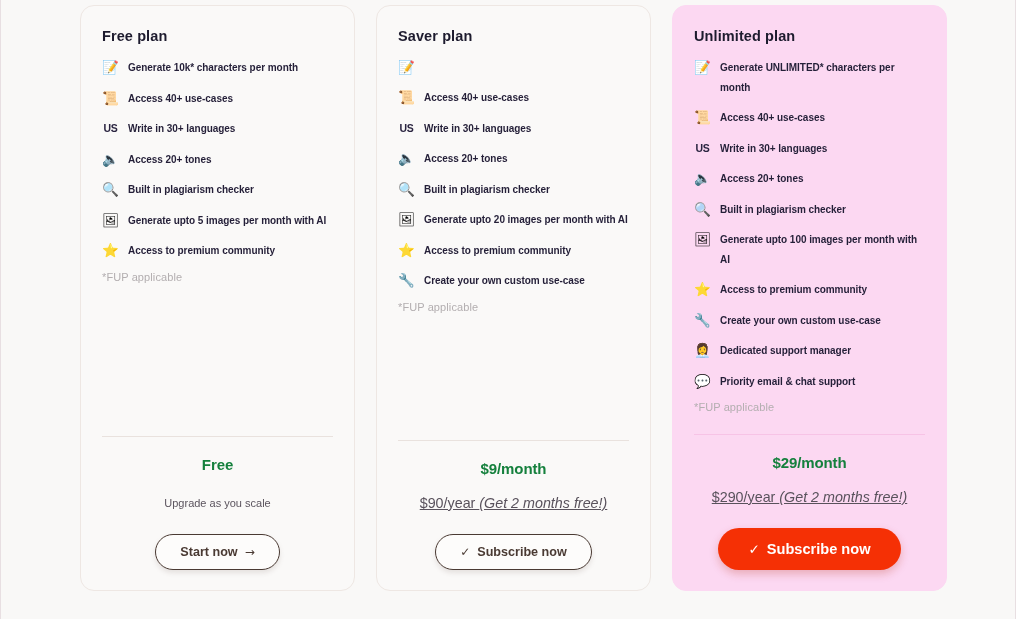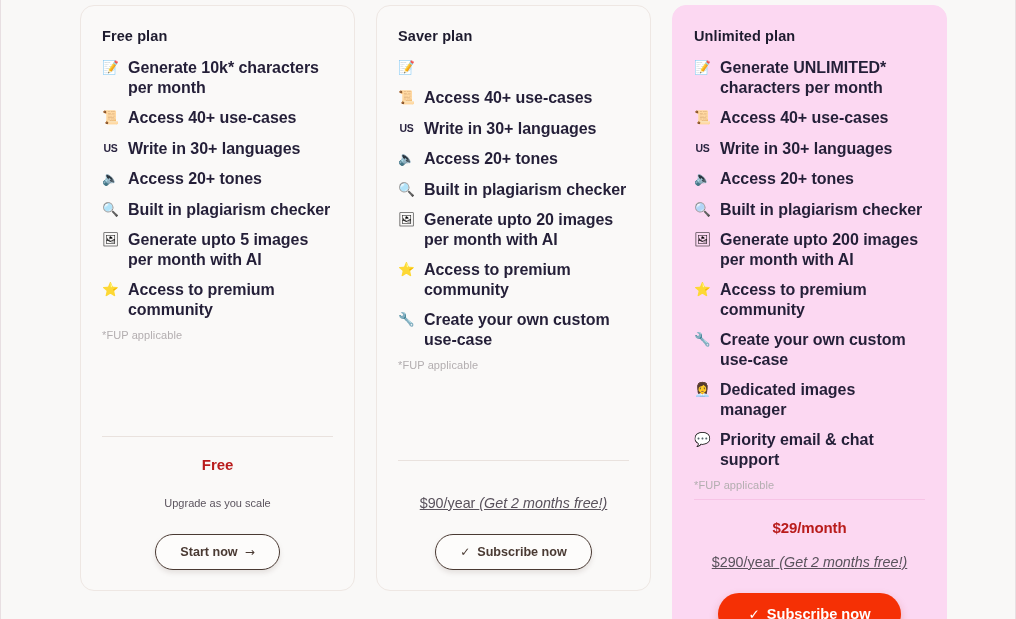--- a/index.html
+++ b/index.html
@@ -90,21 +90,21 @@
 
   .feature-icon.flag {
     font-size: 10.5px;
     font-weight: bold;
     color: #2a2440;
     font-family: "Liberation Sans", sans-serif;
     letter-spacing: -0.2px;
   }
 
   .feature-text {
-    font-size: 16px;
+    font-size: 10px;
     font-weight: bold;
     line-height: 19.5px;
     color: #241f38;
     letter-spacing: -0.05px;
   }
 
   .fup {
     margin-top: 10px;
     font-size: 11px;
     color: #b3aeb0;
@@ -118,21 +118,21 @@
     background: #e9e2de;
     margin: 0 0 18px 0;
   }
   .card.featured .divider { background: #f7c3e6; }
 
   .price-block { text-align: center; }
 
   .price-main {
     font-size: 15px;
     font-weight: bold;
-    color: #b91c1c;
+    color: #15803d;
     letter-spacing: -0.1px;
     line-height: 20px;
     text-align: center;
   }
 
   .price-sub {
     font-size: 14.3px;
     color: #59525c;
     line-height: 21px;
     margin-top: 14px;
@@ -276,20 +276,21 @@
           </li>
           <li class="feature">
             <span class="feature-icon">🔧</span>
             <span class="feature-text">Create your own custom use-case</span>
           </li>
         </ul>
         <div class="fup">*FUP applicable</div>
         <div class="spacer"></div>
         <div class="divider"></div>
         <div class="price-block">
+          <div class="price-main">$9/month</div>
           <div class="price-sub"><span>$90/year </span><span class="note">(Get 2 months free!)</span></div>
         </div>
         <div class="cta-wrap">
           <button class="btn btn-outline">
             <span class="glyph">✓</span>
             <span>Subscribe now</span>
           </button>
         </div>
       </div>
       <div class="card featured">
@@ -310,33 +311,33 @@
           <li class="feature">
             <span class="feature-icon">🔈</span>
             <span class="feature-text">Access 20+ tones</span>
           </li>
           <li class="feature">
             <span class="feature-icon">🔍</span>
             <span class="feature-text">Built in plagiarism checker</span>
           </li>
           <li class="feature">
             <span class="feature-icon">🖼</span>
-            <span class="feature-text">Generate upto 200 images per month with AI</span>
+            <span class="feature-text">Generate upto 100 images per month with AI</span>
           </li>
           <li class="feature">
             <span class="feature-icon">⭐</span>
             <span class="feature-text">Access to premium community</span>
           </li>
           <li class="feature">
             <span class="feature-icon">🔧</span>
             <span class="feature-text">Create your own custom use-case</span>
           </li>
           <li class="feature">
             <span class="feature-icon">👩‍💼</span>
-            <span class="feature-text">Dedicated images manager</span>
+            <span class="feature-text">Dedicated support manager</span>
           </li>
           <li class="feature">
             <span class="feature-icon">💬</span>
             <span class="feature-text">Priority email &amp; chat support</span>
           </li>
         </ul>
         <div class="fup">*FUP applicable</div>
         <div class="spacer"></div>
         <div class="divider"></div>
         <div class="price-block">

